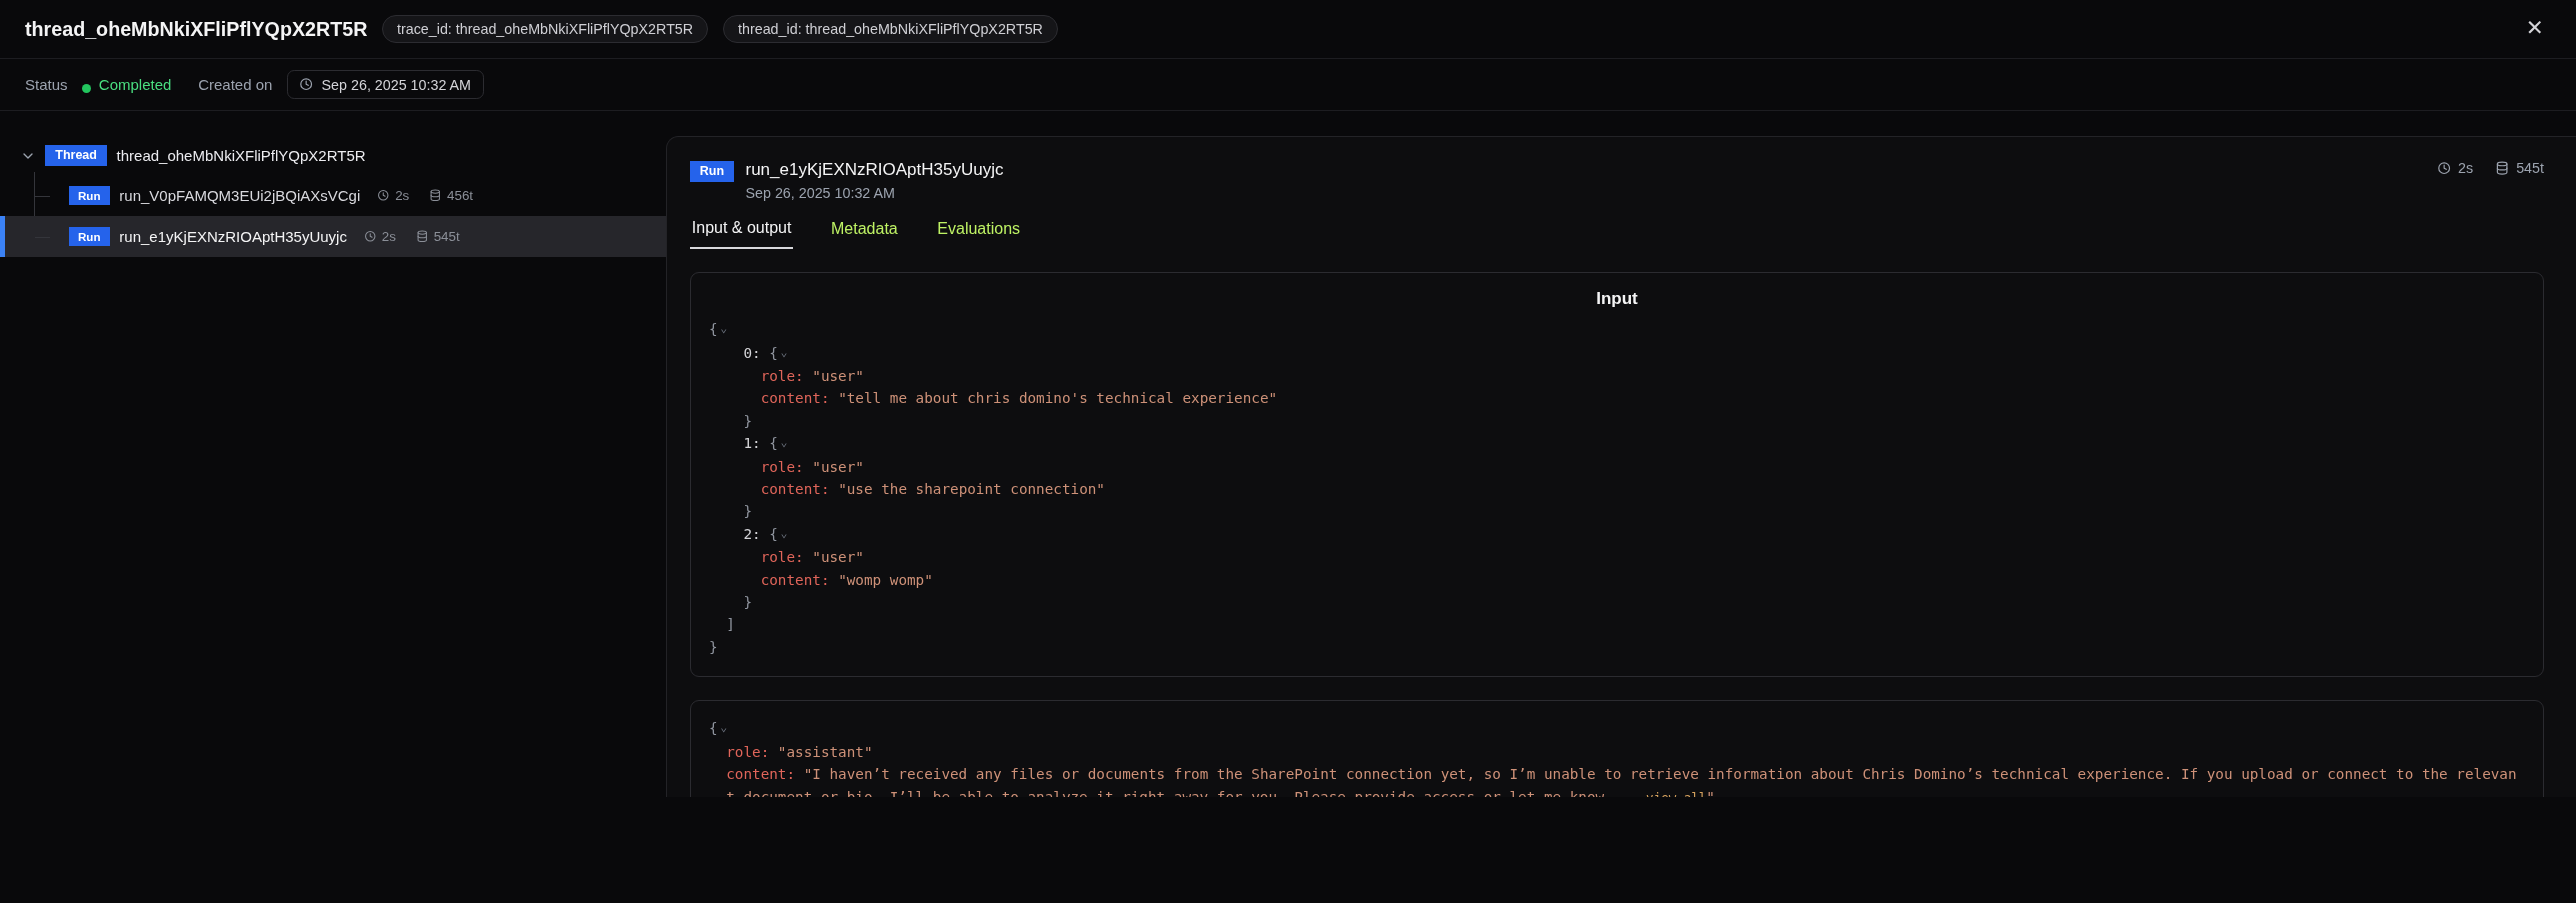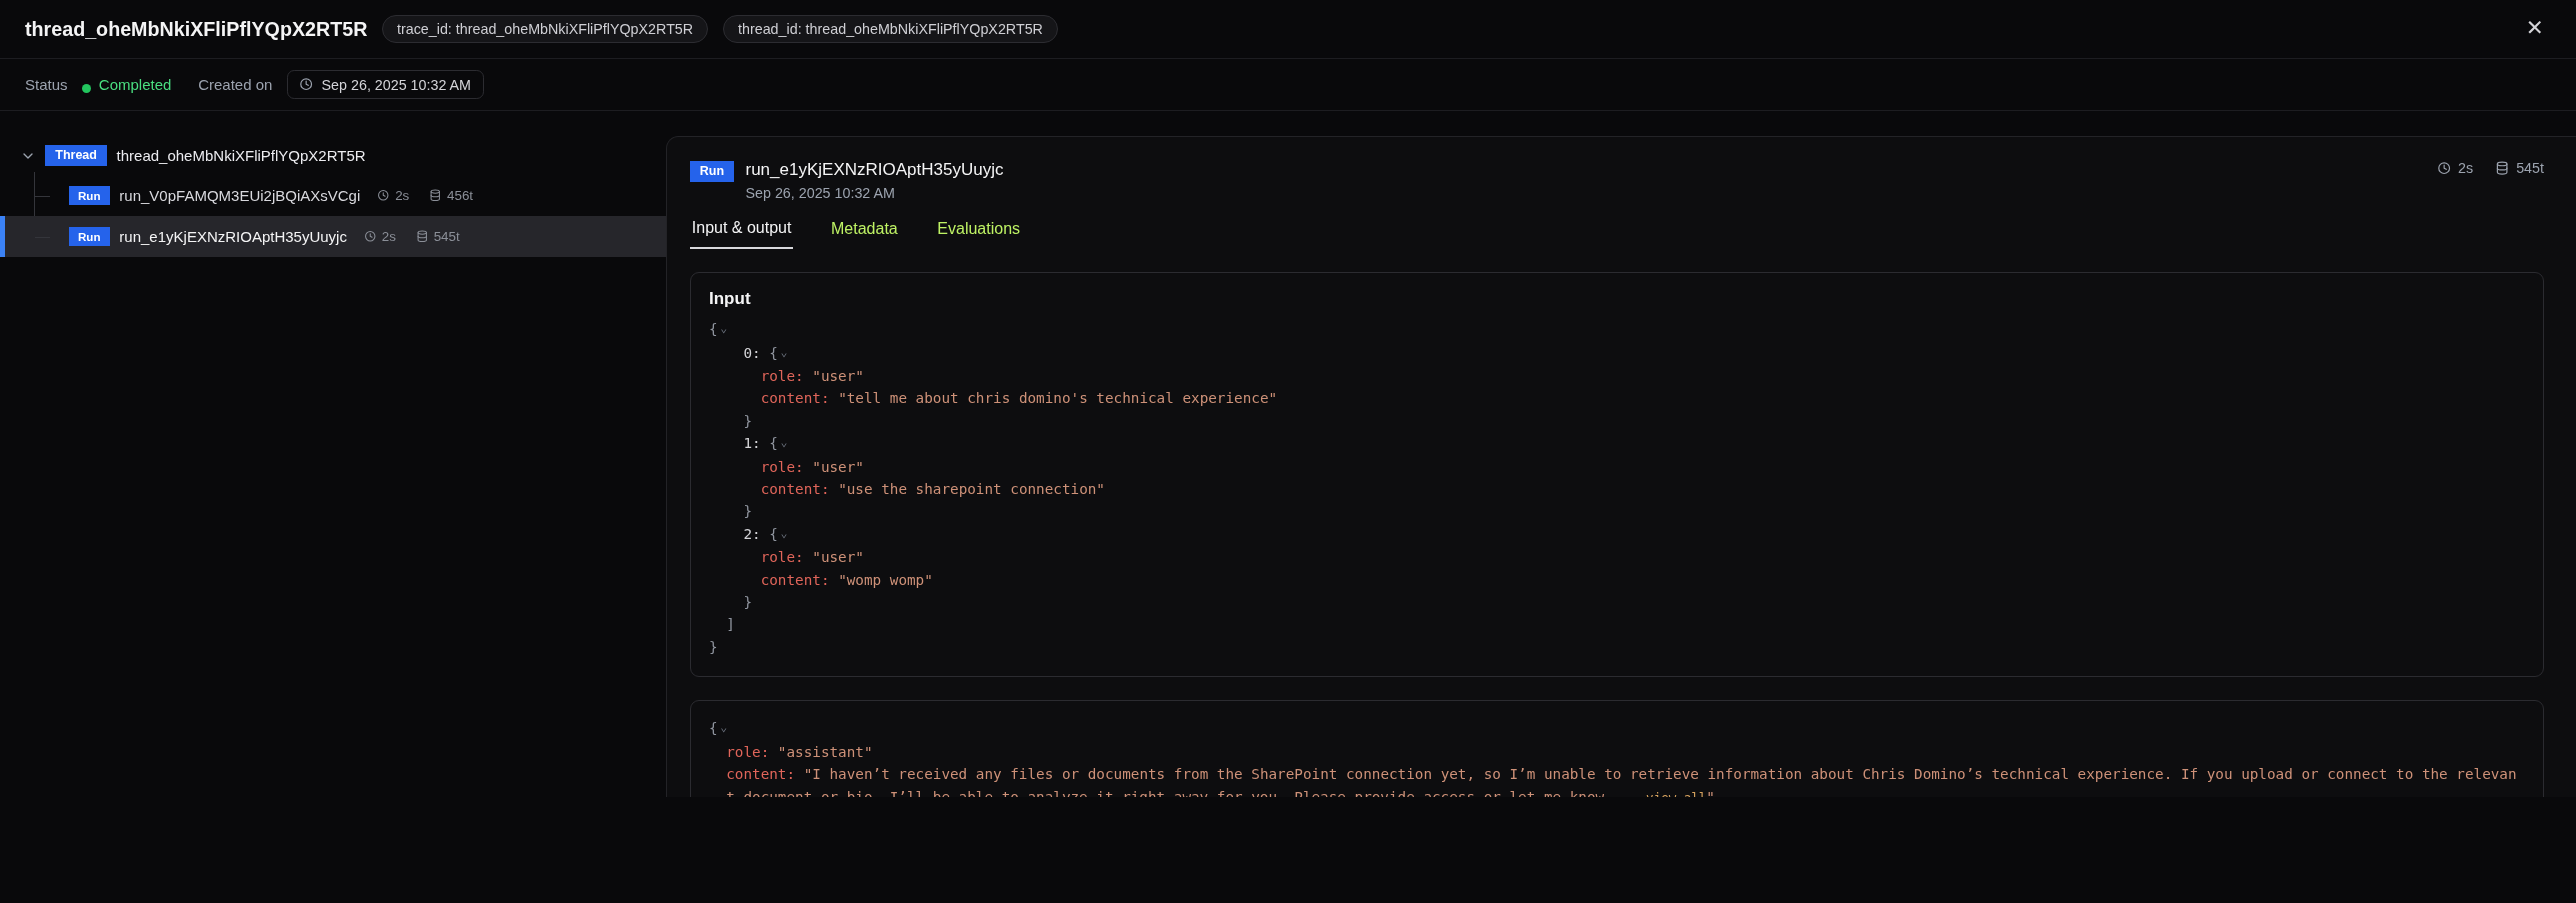--- a/index.html
+++ b/index.html
@@ -51,21 +51,21 @@
   .rundate { font-size:14.3px; color:#9ca3af; margin-top:5.4px; }
   .headmeta { margin-left:auto; display:flex; align-items:center; gap:21.5px; color:#9ca3af; font-size:14.3px; }
   .headmeta .m { display:inline-flex; align-items:center; gap:7.2px; }
   .panel-head .badge { margin-top:0.9px; }
 
   .tabs { margin-top:18px; display:flex; gap:36px; }
   .tab { background:none; border:none; font-family:inherit; font-size:16px; color:#bef264; padding:0 1.8px 9.8px; cursor:pointer; }
   .tab.active { color:#f4f4f5; border-bottom:2.7px solid #d8d8dc; }
 
   .card { margin-top:23px; border:0.9px solid #2b2b30; border-radius:9px; padding:16px 18px 18px; }
-  .card h2 { margin:0 0 9px; font-size:17px; font-weight:700; color:#f4f4f5; }
+  .card h2 { margin:0 0 9px; font-size:17px; font-weight:700; color:#f4f4f5;text-align:center; }
 
   .code { font-family:"DejaVu Sans Mono","Liberation Mono",monospace; font-size:14.3px; line-height:22.4px; color:#d4d4d8; }
   .json-line { white-space:pre; }
   .json-line.wrap { white-space:pre-wrap; word-break:break-all; }
   .tok-punct { color:#8f949e; }
   .tok-key { color:#e0655a; }
   .tok-str { color:#ce9178; }
   .tok-num { color:#d4d4d8; }
   .tok-chev { color:#6d7480; font-size:11.6px; margin-left:2.7px; position:relative; top:-1.8px; cursor:pointer; }
   .tok-viewall { color:#d6a25e; font-size:12.5px; cursor:pointer; }

